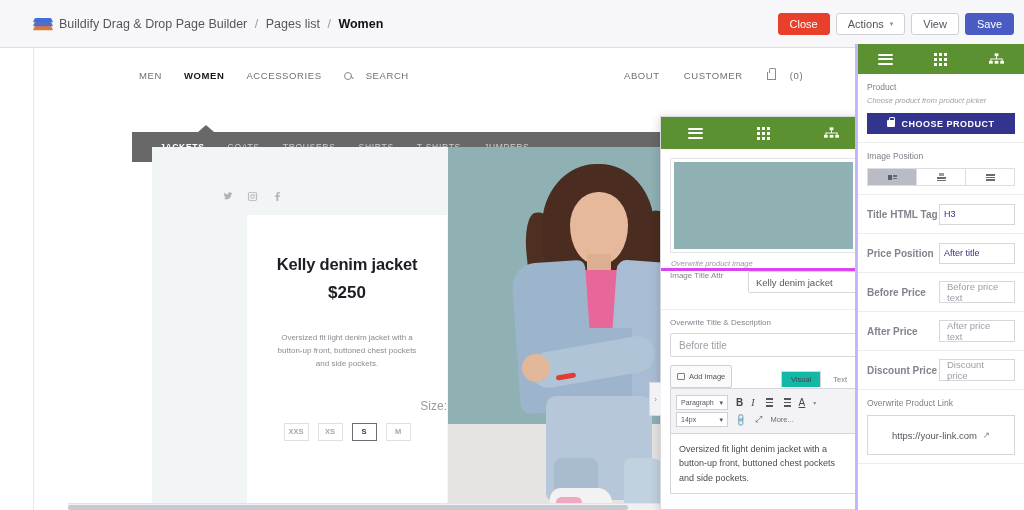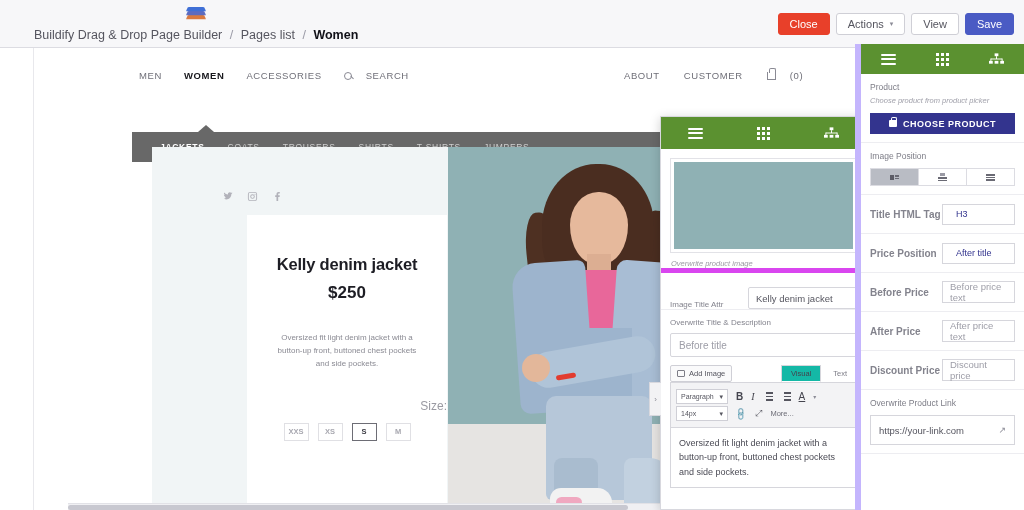--- a/index.html
+++ b/index.html
@@ -10,21 +10,21 @@
     background: #ffffff;
   }
   #app { position: relative; width:1024px; height:510px; background:#fff; }
 
   
   .topbar {
     position:absolute; left:0; top:0; width:1024px; height:48px;
     background:#f7f7f9; border-bottom:1px solid #dcdce2;
     display:flex; align-items:center;
   }
-  .topbar-left { display:flex; align-items:center; padding-left:34px; gap:7px;flex-direction:column; }
+  .topbar-left { display:flex; align-items:center; padding-left:34px; gap:7px; }
   .logo-stack { width:18px; height:16px; position:relative; flex:0 0 auto; }
   .logo-stack i { position:absolute; left:0; width:18px; height:6px; border-radius:1px;
      transform: perspective(20px) rotateX(46deg); }
   .logo-stack i.l1 { top:9px;  background:#d9793f; }
   .logo-stack i.l2 { top:5px;  background:#5c6bc0; }
   .logo-stack i.l3 { top:1px;  background:#3f6fd6; }
   .crumb { font-size:12.5px; color:#3a3a42; white-space:nowrap; }
   .crumb .sep { color:#9a9aa6; margin:0 4px; }
   .crumb .dim { color:#55555f; }
   .crumb .cur { color:#111118; font-weight:600; }
@@ -126,33 +126,33 @@
   .ic-burger { width:15px; }
   .ic-burger b { display:block; height:2px; background:#fff; margin:2.5px 0; border-radius:1px; }
   .ic-grid { display:grid; grid-template-columns:repeat(3,3px); grid-gap:2px; }
   .ic-grid s { width:3px;height:3px;background:#fff;display:block; }
 
   .mp-body { height:362px; overflow:hidden; }
   .mp-imgbox { margin:9px 9px 0 9px; padding:3px; border:1px solid #e2e2e7; background:#fff; }
   .mp-thumb { position:relative; width:100%; height:87px; background:#8fb1b4; overflow:hidden; }
   .mp-cap { font-size:7.5px; color:#9a9aa2; font-style:italic; padding:6px 0 0 10px; }
 
-  .mp-row { display:flex; align-items:flex-end; height:41px; padding:0 9px;
-     border-top:5px solid #d946ef; }
+  .mp-row { display:flex; align-items:flex-start; height:41px; padding:0 9px;
+     border-top:3px solid #d946ef; }
   .mp-row .lbl { font-size:8px; color:#83838d; flex:0 0 78px; }
   .mp-inp { flex:1; height:22px; border:1px solid #d6d6dc; border-radius:2px; background:#fff;
      font-size:9.5px; color:#55555f; display:flex; align-items:center; padding:0 7px; }
   .mp-inp.ph { color:#9d9da7; }
   .mp-sec { border-top:1px solid #ededf1; padding:8px 9px 0 9px; }
   .mp-sec-t { font-size:8px; color:#83838d; margin-bottom:6px; }
   .mp-fullinp { height:24px; border:1px solid #d6d6dc; border-radius:2px; background:#fff;
      font-size:10px; color:#9d9da7; display:flex; align-items:center; padding:0 8px; }
 
   .ed-bar { display:flex; align-items:flex-end; margin-top:8px; }
-  .ed-addimg { height:17px; border:1px solid #cfcfd6; border-radius:2px; background:#fafafb;
+  .ed-addimg { height:23px; border:1px solid #cfcfd6; border-radius:2px; background:#fafafb;
      font-size:7.5px; color:#55555f; display:flex; align-items:center; gap:4px; padding:0 6px; cursor:pointer;}
   .ed-addimg .im { width:8px;height:7px;border:1px solid #7d7d87; border-radius:1px; display:inline-block;}
   .ed-tabs { margin-left:auto; display:flex; gap:2px; }
   .ed-tab { font-size:7.5px; color:#7d7d87; padding:3px 9px; border:1px solid transparent; cursor:pointer;}
   .ed-tab.on { background:#14b8a6; border:1px solid #d6d6dc; border-bottom-color:#fff; color:#44444e;}
   .ed-tools { border:1px solid #d6d6dc; background:#f3f3f5; padding:4px 5px; }
   .ed-line { display:flex; align-items:center; gap:8px; margin:2px 0; }
   .ed-sel { width:52px; height:15px; background:#fff; border:1px solid #cfcfd6; font-size:7px;
      color:#55555f; display:flex; align-items:center; justify-content:space-between; padding:0 4px; cursor:pointer;}
   .ed-b { font-size:10px; font-weight:700; color:#44444e; cursor:pointer; }
@@ -165,21 +165,21 @@
   .ed-area { border:1px solid #d6d6dc; border-top:none; background:#fff; padding:8px;
      font-size:9px; line-height:1.6; color:#4b4b55; }
 
   .mp-collapse { position:absolute; left:-12px; top:265px; width:12px; height:34px;
      background:#f2f2f4; border:1px solid #d8d8de; border-right:none; display:flex;
      align-items:center; justify-content:center; font-size:8px; color:#8b8b96; cursor:pointer; }
 
   
   .side {
     position:absolute; left:855px; top:44px; width:169px; height:466px;
-    background:#fff; border-left:6px solid #c4b5fd;
+    background:#fff; border-left:3px solid #c4b5fd;
   }
   .side-head { height:30px; background:#5b9130; display:flex; align-items:center; }
   .side-head .hslot { flex:1; display:flex; align-items:center; justify-content:center; cursor:pointer;}
   .side-body { height:436px; overflow:hidden; }
   .sd-sec { padding:8px 9px; border-bottom:1px solid #ededf1; }
   .sd-t { font-size:8.5px; color:#7d7d87; }
   .sd-sub { font-size:7.5px; color:#a0a0aa; font-style:italic; margin-top:4px; }
   .choose-btn { margin-top:8px; height:21px; background:#33348e; color:#fff; font-size:9px;
      font-weight:700; letter-spacing:.5px; display:flex; align-items:center; justify-content:center;
      gap:6px; cursor:pointer; }
@@ -190,27 +190,27 @@
   .pos-btn { flex:1; height:18px; border:1px solid #dcdce2; background:#fff; display:flex;
      align-items:center; justify-content:center; cursor:pointer; }
   .pos-btn + .pos-btn { border-left:none; }
   .pos-btn.on { background:#b9bcc4; }
   .pos-ic { width:9px; height:8px; }
   .pos-ic b { display:block; height:1.6px; background:#6a6a74; margin:1px auto; }
 
   .sd-row { display:flex; align-items:center; height:39px; padding:0 9px; border-bottom:1px solid #ededf1;}
   .sd-row .lbl { font-size:10px; color:#83838d; flex:0 0 72px;font-weight:bold; }
   .sd-sel { flex:1; height:21px; border:1px solid #d6d6dc; background:#fff; font-size:9px;
-     color:#33348e; display:flex; align-items:center; padding:0 13px; cursor:pointer; }
+     color:#33348e; display:flex; align-items:center; padding:0 4px; cursor:pointer; }
   .sd-inp { flex:1; height:22px; border:1px solid #d6d6dc; background:#fff; font-size:9.5px;
      color:#55555f; display:flex; align-items:center; padding:0 7px; }
   .sd-inp.ph { color:#9d9da7; }
   .link-sec { padding:8px 9px; border-bottom:1px solid #ededf1; }
-  .link-in { margin-top:7px; height:30px; border:1px solid #d6d6dc; background:#fff;
-     display:flex; align-items:center; padding:0 8px; font-size:9.5px; color:#55555f; }
+  .link-in { margin-top:7px; height:40px; border:1px solid #d6d6dc; background:#fff;
+     display:flex; align-items:center; padding:0 24px; font-size:9.5px; color:#55555f; }
   .link-in .ext { margin-left:auto; font-size:9px; color:#8b8b96; }
 
   .hscroll { position:absolute; left:34px; bottom:0; width:934px; height:7px; background:#f0f0f3;
      border-top:1px solid #e2e2e7; }
   .hscroll i { position:absolute; left:0; top:1px; height:5px; width:560px; background:#c8c8d0; border-radius:3px;}
   .leftrail { position:absolute; left:0; top:48px; width:34px; height:462px; background:#fff;
      border-right:1px solid #e8e8ec; }
 </style>
 </head>
 <body>

